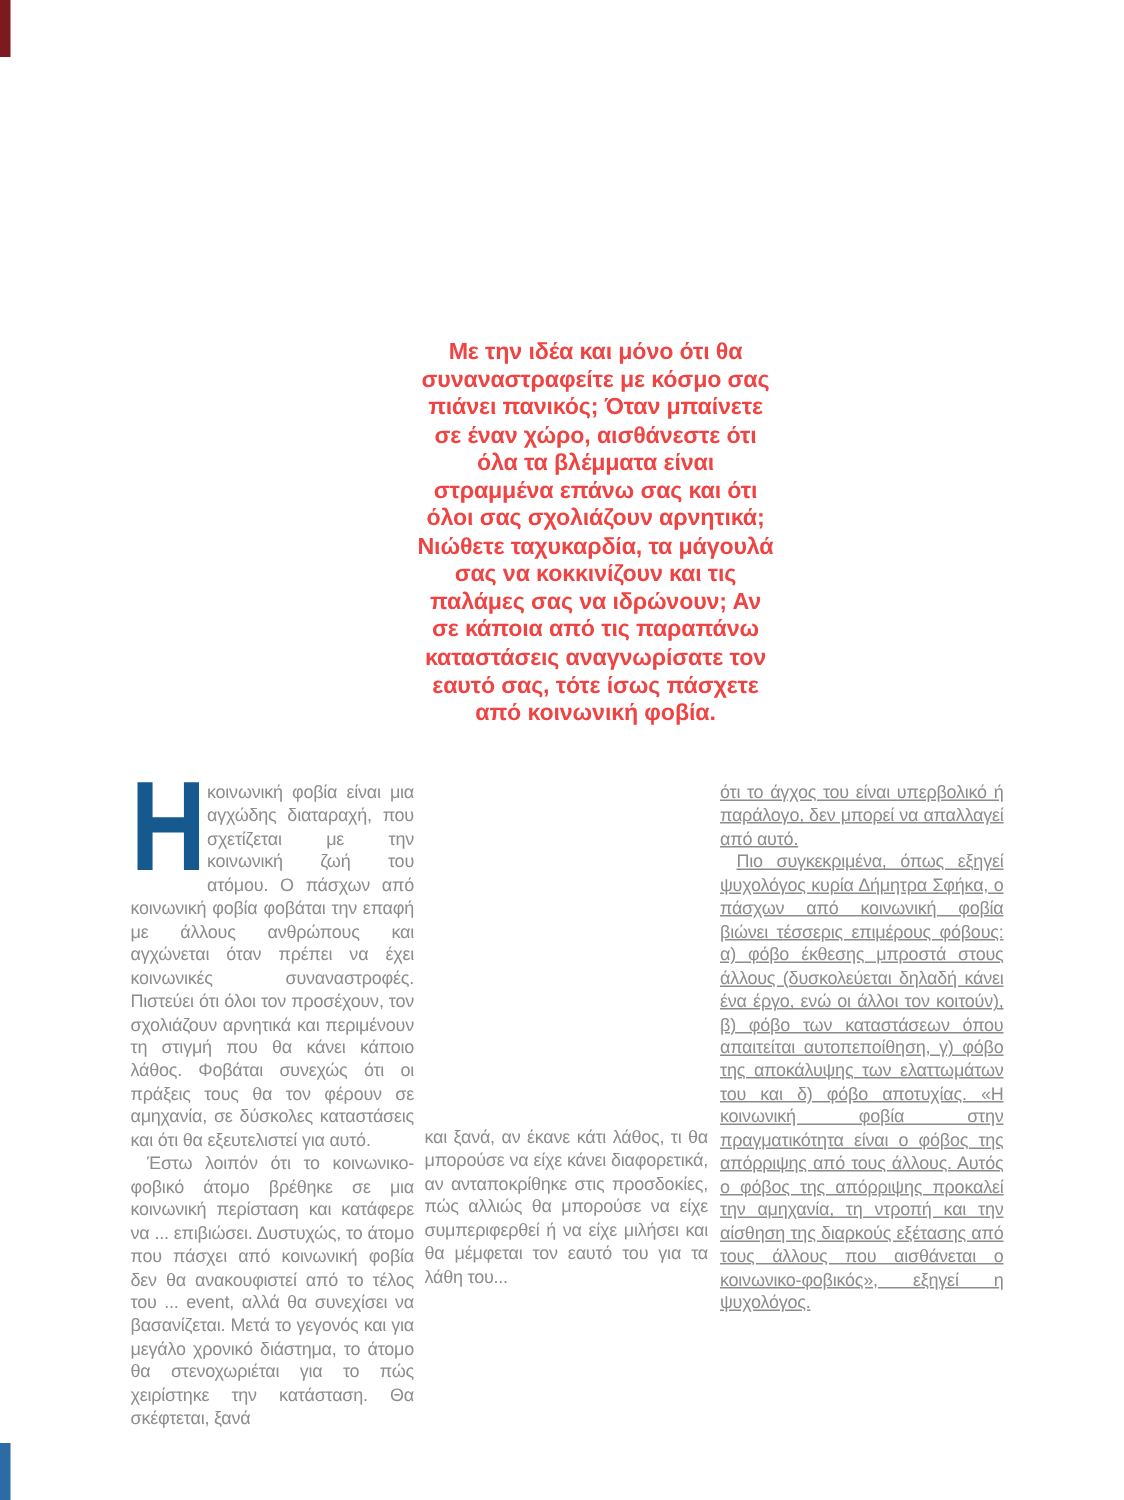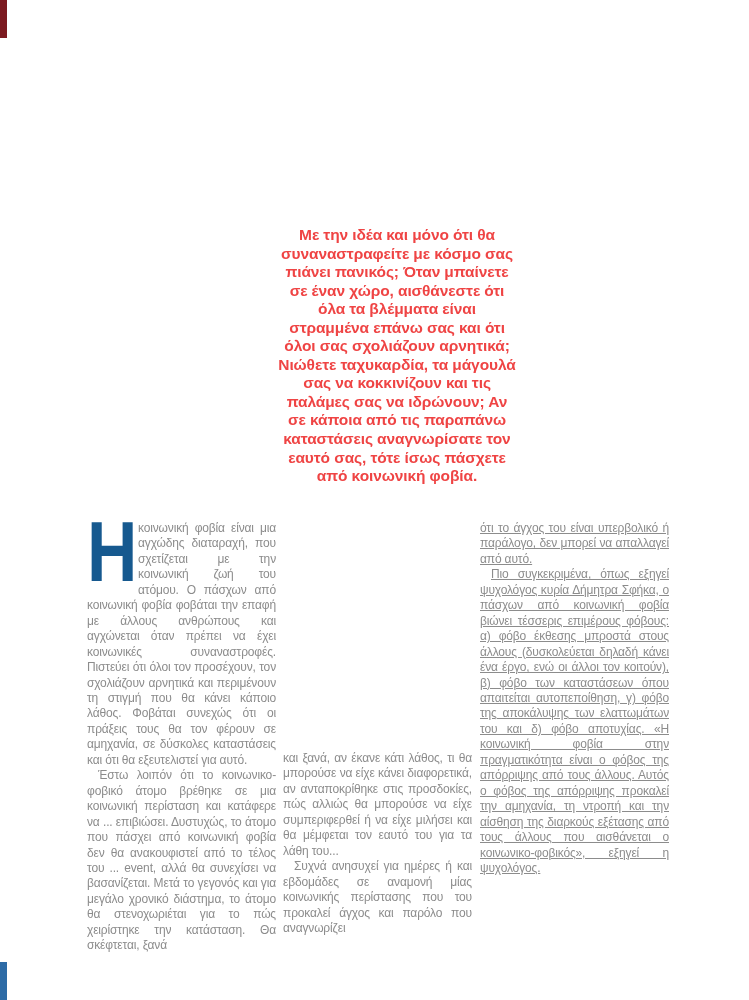--- a/index.html
+++ b/index.html
@@ -78,21 +78,20 @@
 
   <div class="col col-left">
     <p>
       <span class="dropcap-box"><span class="dropcap-glyph">Η</span></span><span>κοινωνική φοβία είναι μια αγχώδης διαταραχή, που σχετίζεται με την κοινωνική ζωή του ατόμου. Ο πάσχων από κοινωνική φοβία φοβάται την επαφή με άλλους ανθρώπους και αγχώνεται όταν πρέπει να έχει κοινωνικές συναναστροφές. Πιστεύει ότι όλοι τον προσέχουν, τον σχολιάζουν αρνητικά και περιμένουν τη στιγμή που θα κάνει κάποιο λάθος. Φοβάται συνεχώς ότι οι πράξεις τους θα τον φέρουν σε αμηχανία, σε δύσκολες καταστάσεις και ότι θα εξευτελιστεί για αυτό.</span>
     </p>
     <p>Έστω λοιπόν ότι το κοινωνικο-φοβικό άτομο βρέθηκε σε μια κοινωνική περίσταση και κατάφερε να ... επιβιώσει. Δυστυχώς, το άτομο που πάσχει από κοινωνική φοβία δεν θα ανακουφιστεί από το τέλος του ... event, αλλά θα συνεχίσει να βασανίζεται. Μετά το γεγονός και για μεγάλο χρονικό διάστημα, το άτομο θα στενοχωριέται για το πώς χειρίστηκε την κατάσταση. Θα σκέφτεται, ξανά</p>
   </div>
 
   <div class="col col-middle">
     <p>και ξανά, αν έκανε κάτι λάθος, τι θα μπορούσε να είχε κάνει διαφορετικά, αν ανταποκρίθηκε στις προσδοκίες, πώς αλλιώς θα μπορούσε να είχε συμπεριφερθεί ή να είχε μιλήσει και θα μέμφεται τον εαυτό του για τα λάθη του...</p>
-    <p>Συχνά ανησυχεί για ημέρες ή και εβδομάδες σε αναμονή μίας κοινωνικής περίστασης που του προκαλεί άγχος και παρόλο που αναγνωρίζει</p>
   </div>
 
   <div class="col col-right">
     <p>ότι το άγχος του είναι υπερβολικό ή παράλογο, δεν μπορεί να απαλλαγεί από αυτό.</p>
     <p>Πιο συγκεκριμένα, όπως εξηγεί ψυχολόγος κυρία Δήμητρα Σφήκα, ο πάσχων από κοινωνική φοβία βιώνει τέσσερις επιμέρους φόβους: α) φόβο έκθεσης μπροστά στους άλλους (δυσκολεύεται δηλαδή κάνει ένα έργο, ενώ οι άλλοι τον κοιτούν), β) φόβο των καταστάσεων όπου απαιτείται αυτοπεποίθηση, γ) φόβο της αποκάλυψης των ελαττωμάτων του και δ) φόβο αποτυχίας. «Η κοινωνική φοβία στην πραγματικότητα είναι ο φόβος της απόρριψης από τους άλλους. Αυτός ο φόβος της απόρριψης προκαλεί την αμηχανία, τη ντροπή και την αίσθηση της διαρκούς εξέτασης από τους άλλους που αισθάνεται ο κοινωνικο-φοβικός», εξηγεί η ψυχολόγος.</p>
   </div>
 
 </div>
 
 </body></html>

